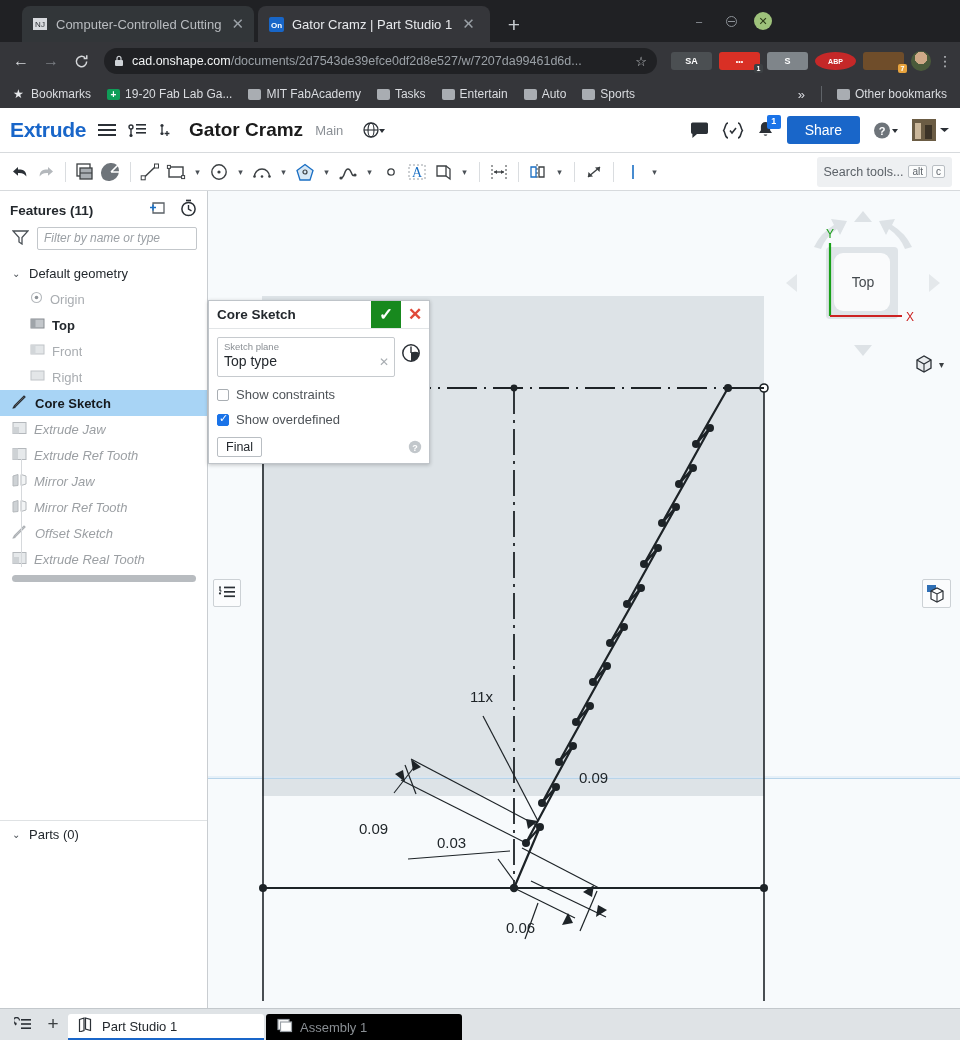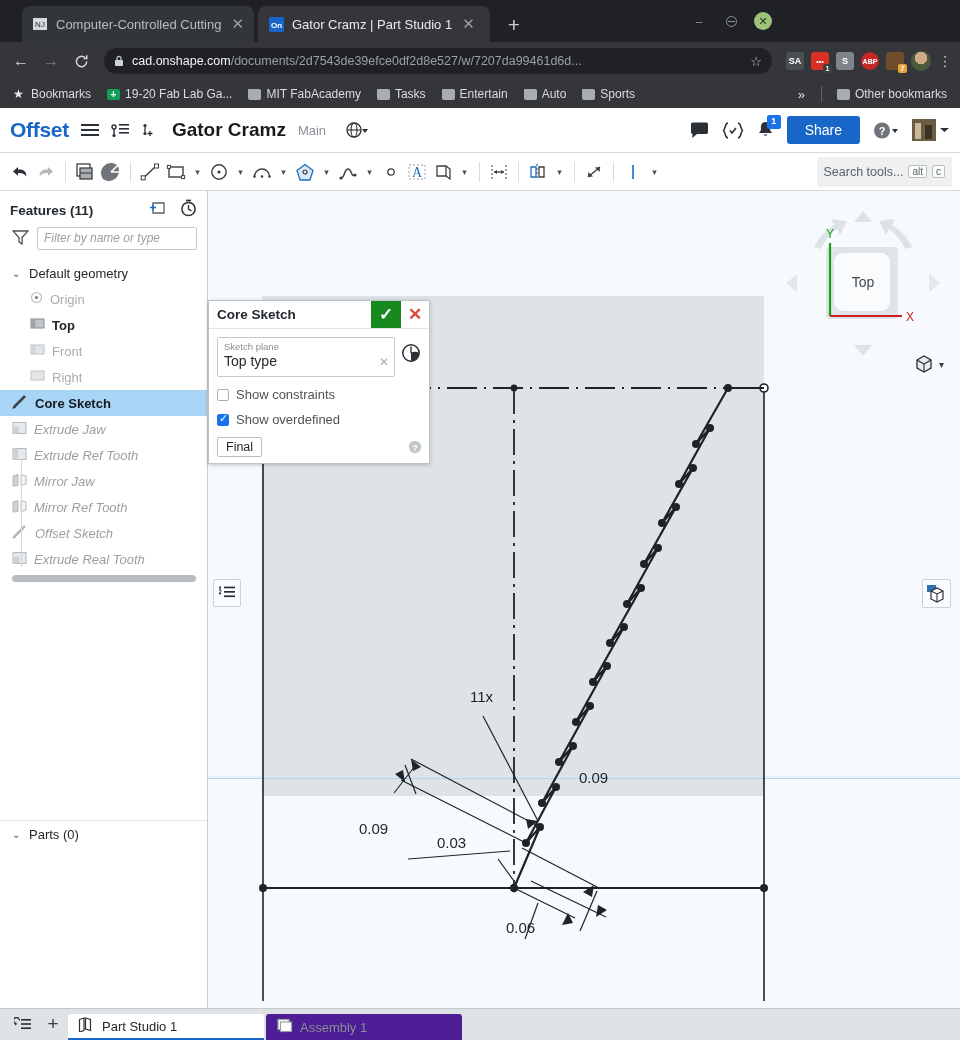--- a/index.html
+++ b/index.html
@@ -49,21 +49,21 @@
   .omnibox {
     flex: 1; height: 26px; background: #202124; border-radius: 13px;
     display: flex; align-items: center; gap: 8px; padding: 0 10px; margin: 0 6px;
     color: #dadce0; font-size: 12.5px; min-width: 0;
   }
   .omnibox .urltext { white-space: nowrap; overflow: hidden; }
   .omnibox .urltext .host { color: #f1f3f4; }
   .omnibox .urltext .path { color: #9aa0a6; }
   .omni-star { margin-left: auto; color: #c3c6ca; font-size: 13px; }
   .extbar { display: flex; align-items: center; gap: 7px; padding-left: 4px; }
-  .ext { width: 18px; height: 18px; border-radius: 3px; position: relative;
+  .ext { width: 41px; height: 18px; border-radius: 3px; position: relative;
          font-size: 9px; font-weight: bold; color: #fff;
          display: flex; align-items: center; justify-content: center; }
   .ext-badge { position: absolute; right: -3px; bottom: -3px; background: #3c4043; color:#fff;
                font-size: 7px; line-height: 9px; min-width: 9px; text-align: center; border-radius: 2px; padding: 0 1px;}
   .avatar { width: 20px; height: 20px; border-radius: 50%;
             background: radial-gradient(circle at 50% 35%, #cfa987 0 38%, #4a5a3a 39% 100%); }
   .kebab { color: #c3c6ca; font-size: 14px; letter-spacing: 0; width: 14px; text-align: center; }
 
   .bookmarks-bar {
     position: absolute; top: 80px; left: 0; width: 960px; height: 28px;
@@ -194,21 +194,21 @@
     position: absolute; left: 0; bottom: 0; width: 960px; height: 32px;
     background: #dfe3e6; border-top: 1px solid #c3c8cc;
     display: flex; align-items: flex-end; gap: 0; padding-left: 8px;
   }
   .bt-ico { width: 30px; height: 32px; display: flex; align-items: center; justify-content: center; color: #3c4043; }
   .sheet-tab {
     height: 26px; display: flex; align-items: center; gap: 7px; padding: 0 14px 0 10px;
     font-size: 13px; border-radius: 3px 3px 0 0; margin-right: 2px;
   }
   .sheet-tab.active { background: #fff; color: #23282d; border-bottom: 2px solid #1966c9; min-width: 196px; }
-  .sheet-tab.inactive { background: #4c1d95; color: #898e93; min-width: 196px; }
+  .sheet-tab.inactive { background: #000000; color: #898e93; min-width: 196px; }
 </style>
 </head>
 <body>
 
 <div id="app">
 
   <div class="chrome-tabstrip">
     <div class="tab inactive" style="left:22px; width:232px;">
       <span class="tab-fav">
         <svg width="14" height="14" viewBox="0 0 14 14">
@@ -315,21 +315,21 @@
     <span class="bm-sep"></span>
     <span class="bm">
         <span class="bm-ico"></span>
         <span>Other bookmarks</span>
       </span>
   </div>
 
   <div class="os-app">
 
     <div class="os-header">
-      <span class="os-logo">Offset</span>
+      <span class="os-logo">Extrude</span>
       <span class="hdr-ico">
         <svg width="18" height="14" viewBox="0 0 18 14">
             <rect y="1" width="18" height="2" fill="#2b3036"></rect>
             <rect y="6" width="18" height="2" fill="#2b3036"></rect>
             <rect y="11" width="18" height="2" fill="#2b3036"></rect>
           </svg>
       </span>
       <span class="hdr-ico">
         <svg width="18" height="15" viewBox="0 0 18 15">
             <circle cx="3" cy="4" r="2" fill="none" stroke="#2b3036" stroke-width="1.4"></circle>

